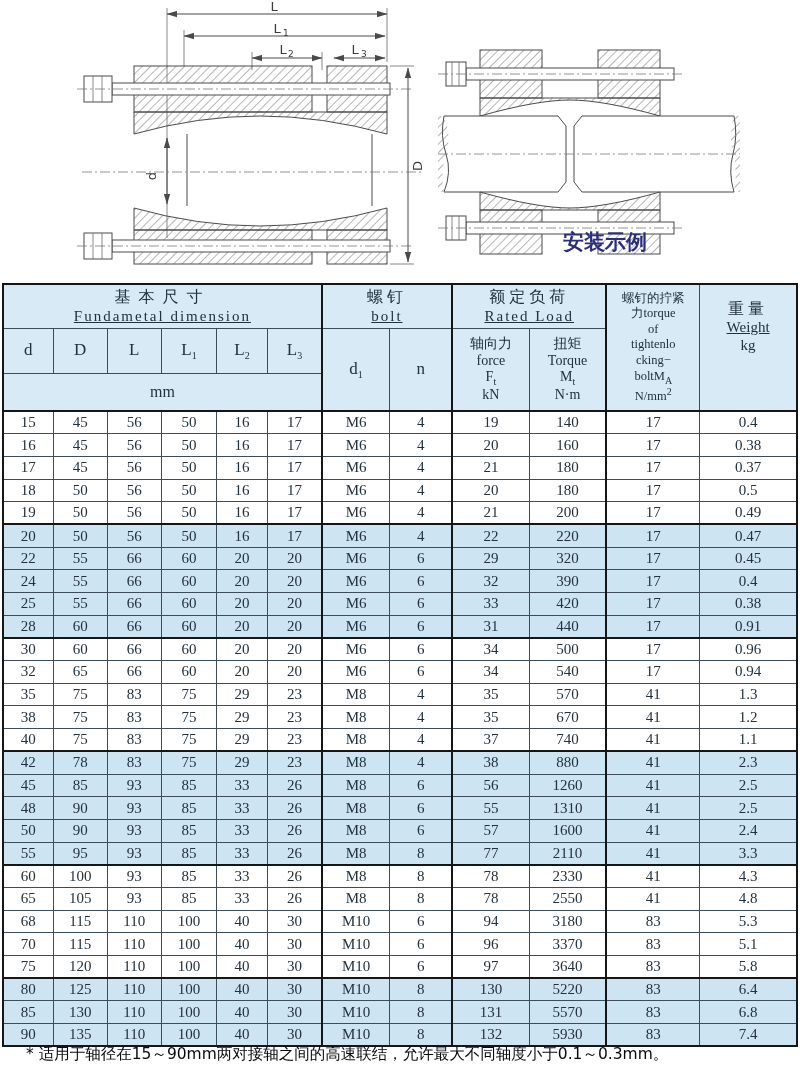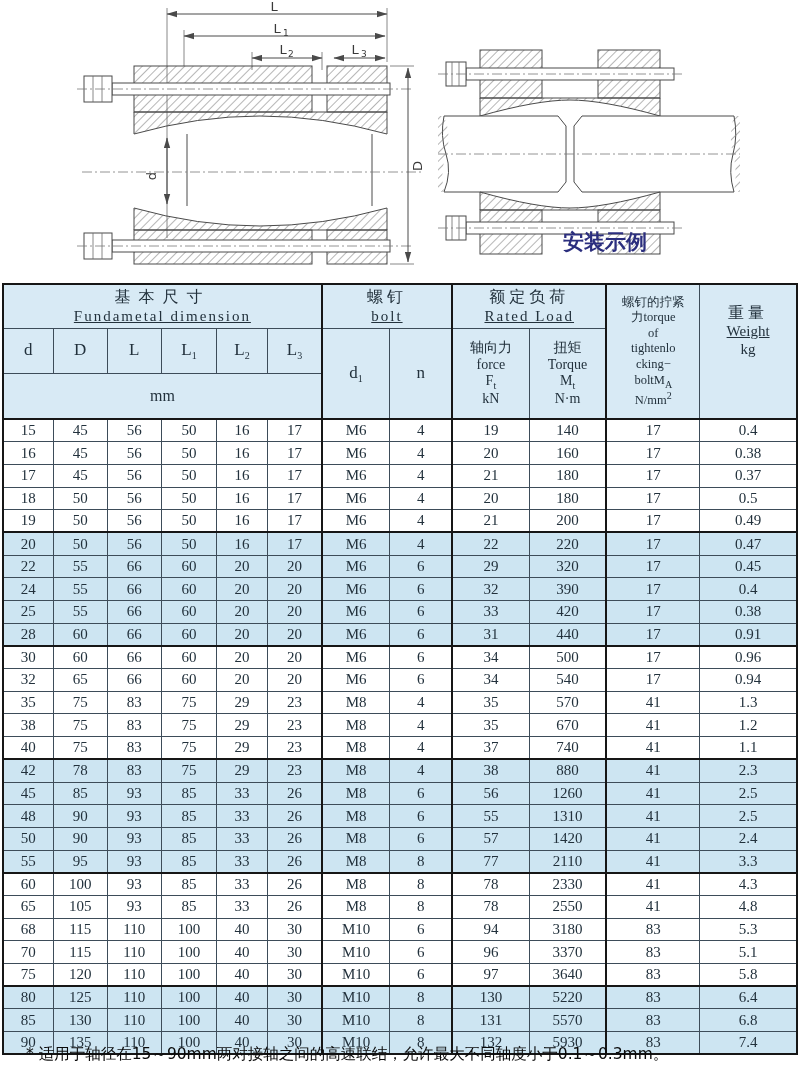--- a/index.html
+++ b/index.html
@@ -39,21 +39,21 @@
     padding:0;
     font-weight:normal;
   }
   .spec-table { border:2px solid #161616; }
   .hdr { background:#d8eaf5; }
   .cn   { letter-spacing:8px; font-size:16px; }
   .en   { letter-spacing:2px; font-size:15px;text-decoration:underline; }
   .dimhead { font-size:17px; }
   .r1 th { height:44px; }
   .r2 th { height:45px; }
-  .r3 th { height:46px; }
+  .r3 th { height:38px; }
   .multiline { white-space:pre-line; line-height:1.25; }
   .tighten-cell { font-size:12.5px; line-height:1.2; }
   .weight-cell div { line-height:1.2; }
   .weight-flex { display:flex; flex-direction:column; height:106px; padding:4px 0 8px 0; }
   tbody tr { height:22.7px; }
   tbody td { font-size:15px; }
   tbody tr.shaded td { background:#cde5f2; }
   tr.group-start td { border-top:2px solid #161616; }
   .hv { border-left:2px solid #161616 !important; }
   .hdr-bottom { border-bottom:2px solid #161616 !important; }
@@ -496,21 +496,21 @@
       <tr class="shaded">
         <td>50</td>
         <td>90</td>
         <td>93</td>
         <td>85</td>
         <td>33</td>
         <td>26</td>
         <td class="hv">M8</td>
         <td>6</td>
         <td class="hv">57</td>
-        <td>1420</td>
+        <td>1600</td>
         <td class="hv">41</td>
         <td>2.4</td>
       </tr>
       <tr class="shaded">
         <td>55</td>
         <td>95</td>
         <td>93</td>
         <td>85</td>
         <td>33</td>
         <td>26</td>

